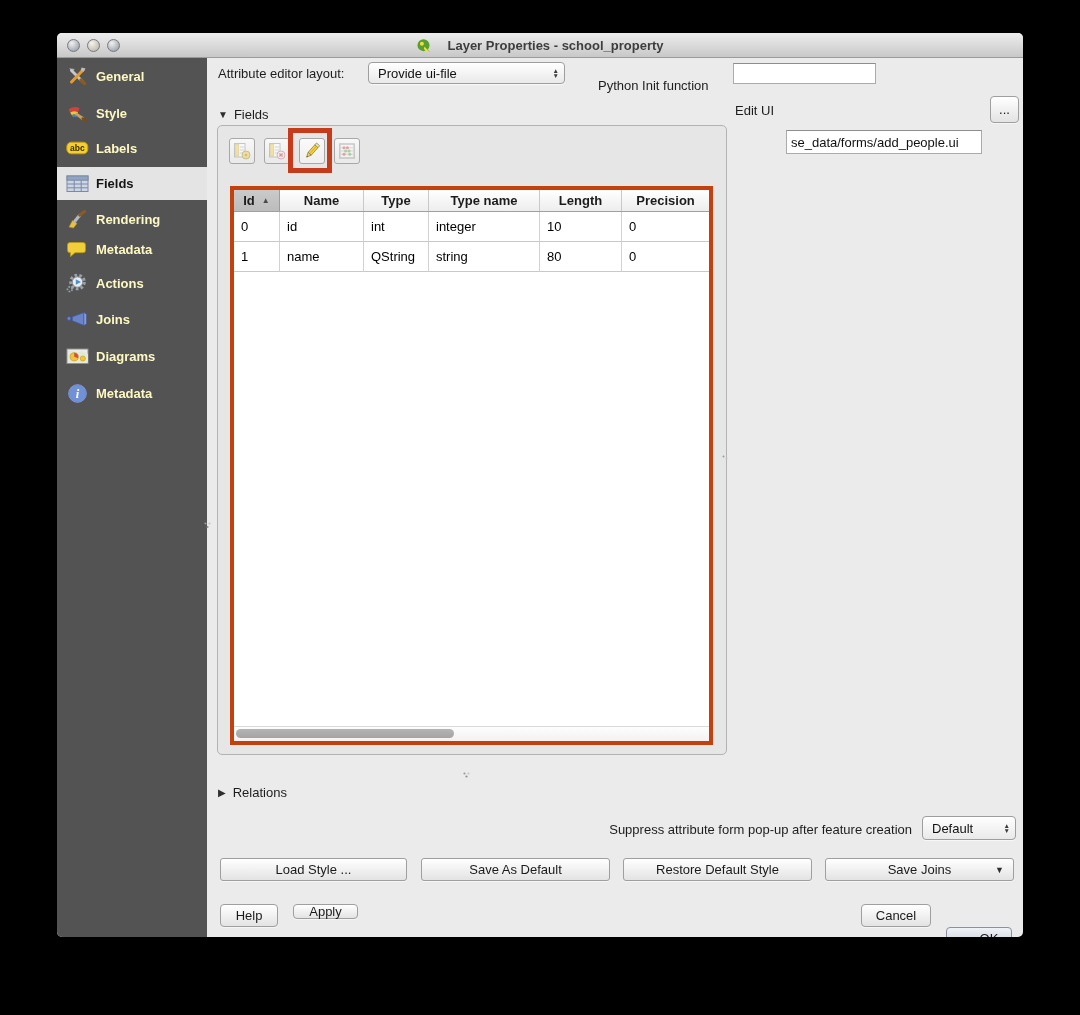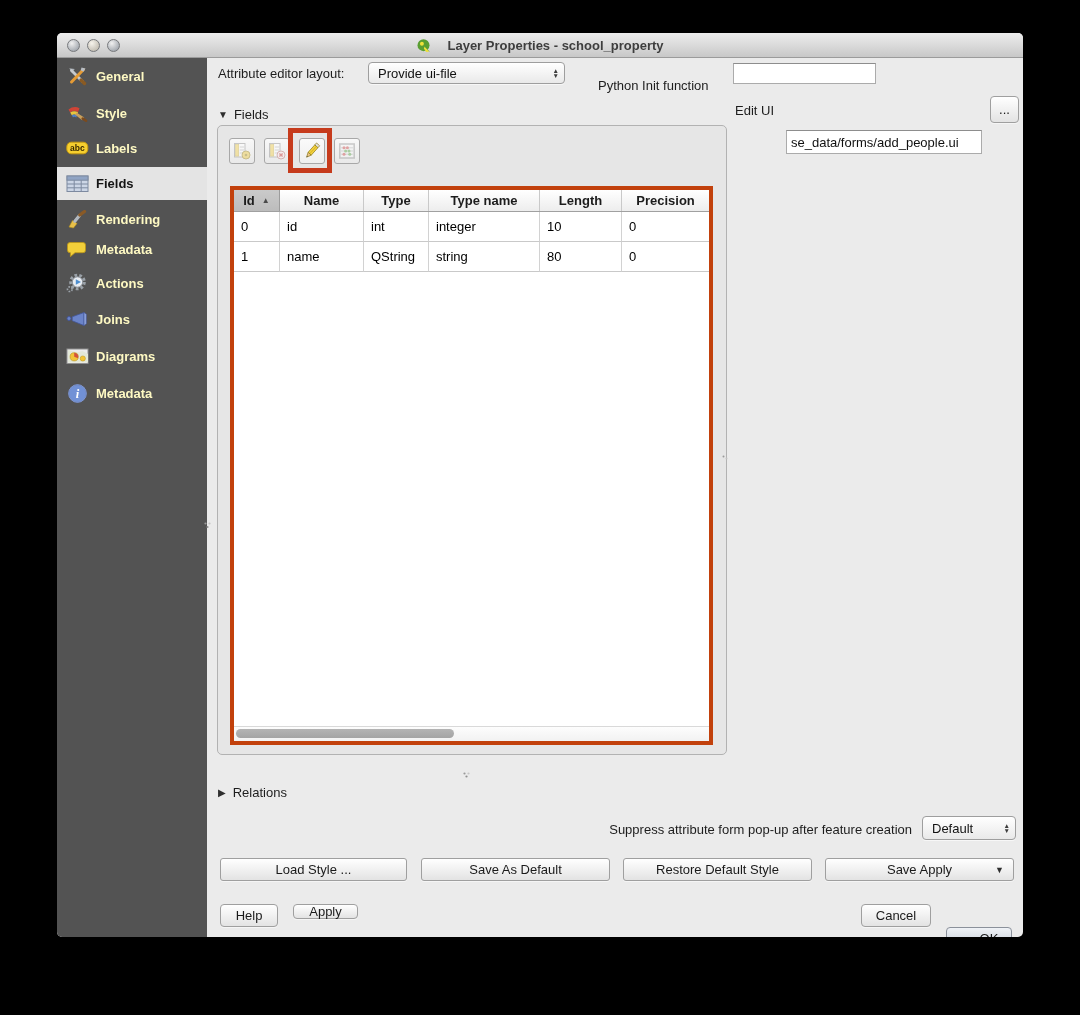--- a/index.html
+++ b/index.html
@@ -381,21 +381,21 @@
     <span class="stepper">
         <span>▲</span>
         <span>▼</span>
       </span>
   </div>
 
   <button class="btn" style="left:163px; top:825px; width:187px; height:23px; border-radius:3px;">Load Style ...</button>
   <button class="btn" style="left:364px; top:825px; width:189px; height:23px; border-radius:3px;">Save As Default</button>
   <button class="btn" style="left:566px; top:825px; width:189px; height:23px; border-radius:3px;">Restore Default Style</button>
   <button class="btn" style="left:768px; top:825px; width:189px; height:23px; border-radius:3px;">
-    <span>Save Apply</span>
+    <span>Save Joins</span>
     <span style="position:absolute; right:9px; font-size:9px; color:#2e2e2e;">▼</span>
   </button>
 
   <button class="btn" style="left:163px; top:871px; width:58px; height:23px;">Help</button>
   <button class="btn" style="left:236px; top:871px; width:65px; height:15px;">Apply</button>
   <button class="btn" style="left:804px; top:871px; width:70px; height:23px;">Cancel</button>
   <button class="btn default" style="left:889px; top:894px; width:66px; height:23px;padding-left:20px;">OK</button>
 
 </div>
 

